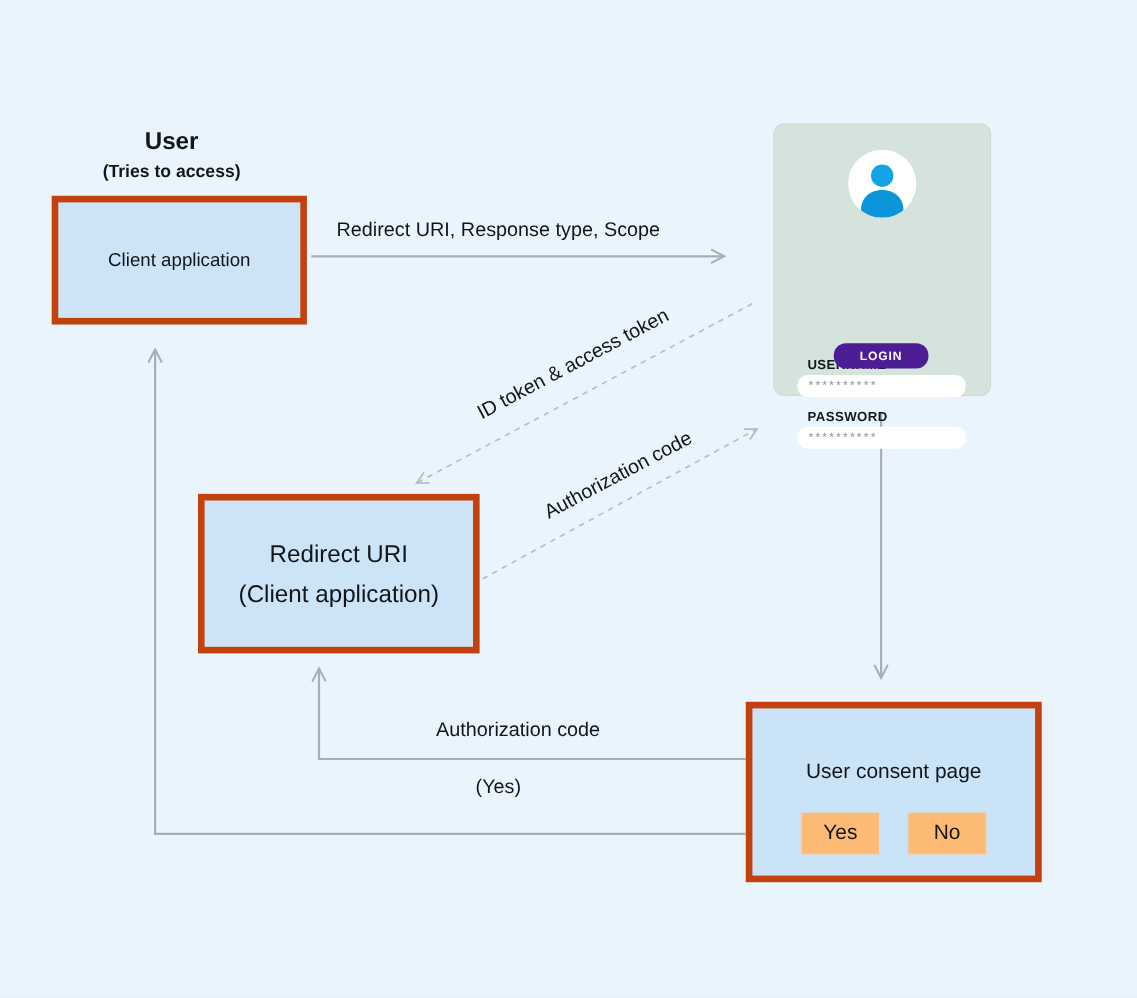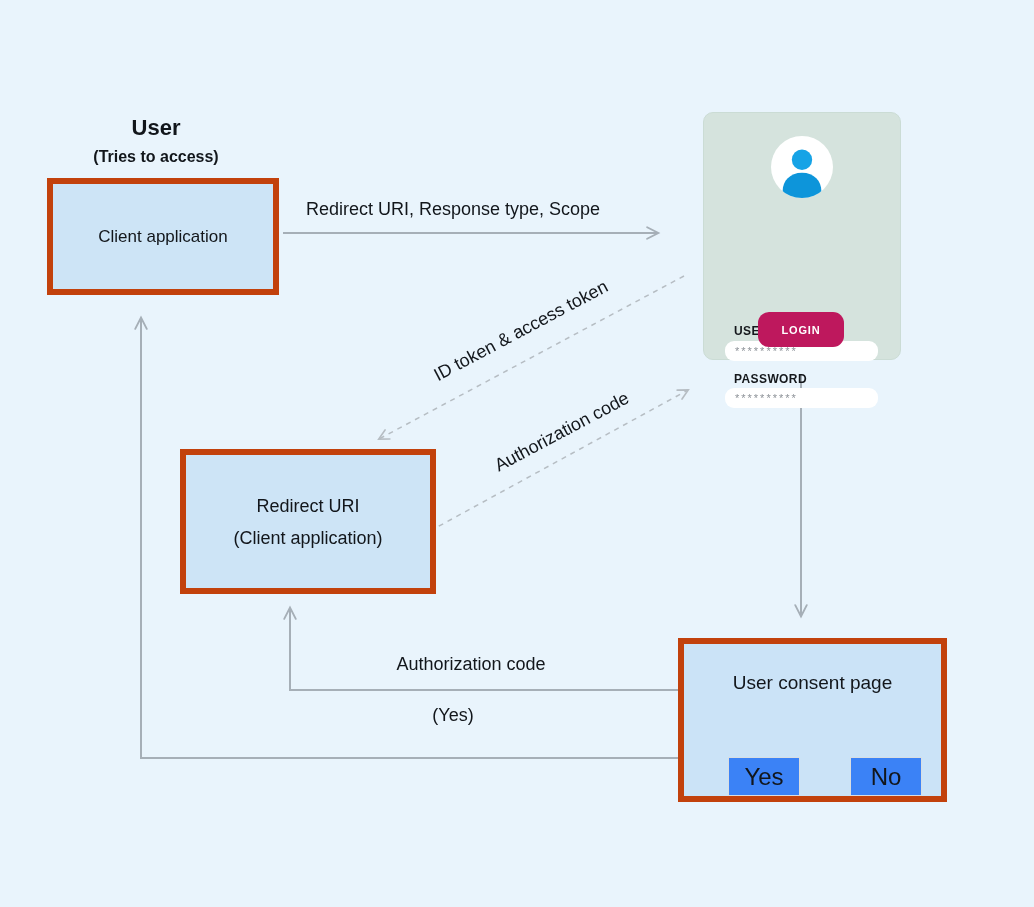--- a/index.html
+++ b/index.html
@@ -25,28 +25,28 @@
   .node{
     position:absolute;
     background:#cde4f6;
     border:6px solid #c2410c;
     display:flex;flex-direction:column;align-items:center;justify-content:center;
     font-size:17px;font-weight:500;
     text-align:center;
   }
   .node.client{left:47px;top:178px;width:220px;height:105px;}
   .node.redirect{left:180px;top:449px;width:244px;height:133px;line-height:1.0;}
-  .node.redirect .rl{margin:7px 0;font-size:18px;}
-  .node.consent{left:678px;top:638px;width:257px;height:152px;justify-content:space-between;background:#cbe3f7;}
+  .node.redirect .rl{margin:7px 0;font-size:22px;}
+  .node.consent{left:678px;top:638px;width:257px;height:152px;justify-content:center;background:#cbe3f7;}
   .consent-title{margin-top:28px;font-size:19px;font-weight:500;}
   .consent-buttons{display:flex;gap:25px;margin-top:25px;}
   .consent-btn{
-    width:70px;height:37px;background:#3b82f6;border:1px solid #d9dee2;
+    width:70px;height:37px;background:#fdba74;border:1px solid #d9dee2;
     display:flex;align-items:center;justify-content:center;
-    font-size:24px;font-weight:500;cursor:pointer;margin-left:25px;
+    font-size:19px;font-weight:500;cursor:pointer;
   }
 
   
   .login-card{
     position:absolute;left:703px;top:112px;width:196px;height:246px;
     background:#d5e3dd;border:1px solid #cbdcd5;border-radius:10px;
   }
   .avatar{position:absolute;left:67px;top:23px;width:62px;height:62px;}
   .field-label{position:absolute;left:30px;font-size:12px;font-weight:700;letter-spacing:.4px;color:#15181c;}
   .lbl-user{top:211px;}
@@ -54,22 +54,22 @@
   .text-input{
     position:absolute;left:21px;width:153px;height:20px;
     background:#ffffff;border:none;border-radius:9px;
     font-family:"Liberation Sans",sans-serif;
     font-size:11px;color:#8d9298;letter-spacing:2px;
     padding:0 0 0 10px;box-sizing:border-box;outline:none;
   }
   .inp-user{top:228px;}
   .inp-pass{top:275px;}
   .login-btn{
-    position:absolute;left:54px;top:199px;width:86px;height:35px;
-    background:#be185d;border:none;border-radius:11px;
+    position:absolute;left:54px;top:199px;width:86px;height:23px;
+    background:#4c1d95;border:none;border-radius:11px;
     color:#ffffff;font-family:"Liberation Sans",sans-serif;
     font-size:11px;font-weight:700;letter-spacing:.8px;cursor:pointer;
   }
 
   
   .flabel{position:absolute;font-size:18px;font-weight:500;white-space:nowrap;transform:translate(-50%,-50%);}
   .flabel.rot{transform:translate(-50%,-50%) rotate(-28deg);}
   .lbl-request{left:453px;top:209px;}
   .lbl-idtoken{left:521px;top:331px;}
   .lbl-authdiag{left:562px;top:432px;}

